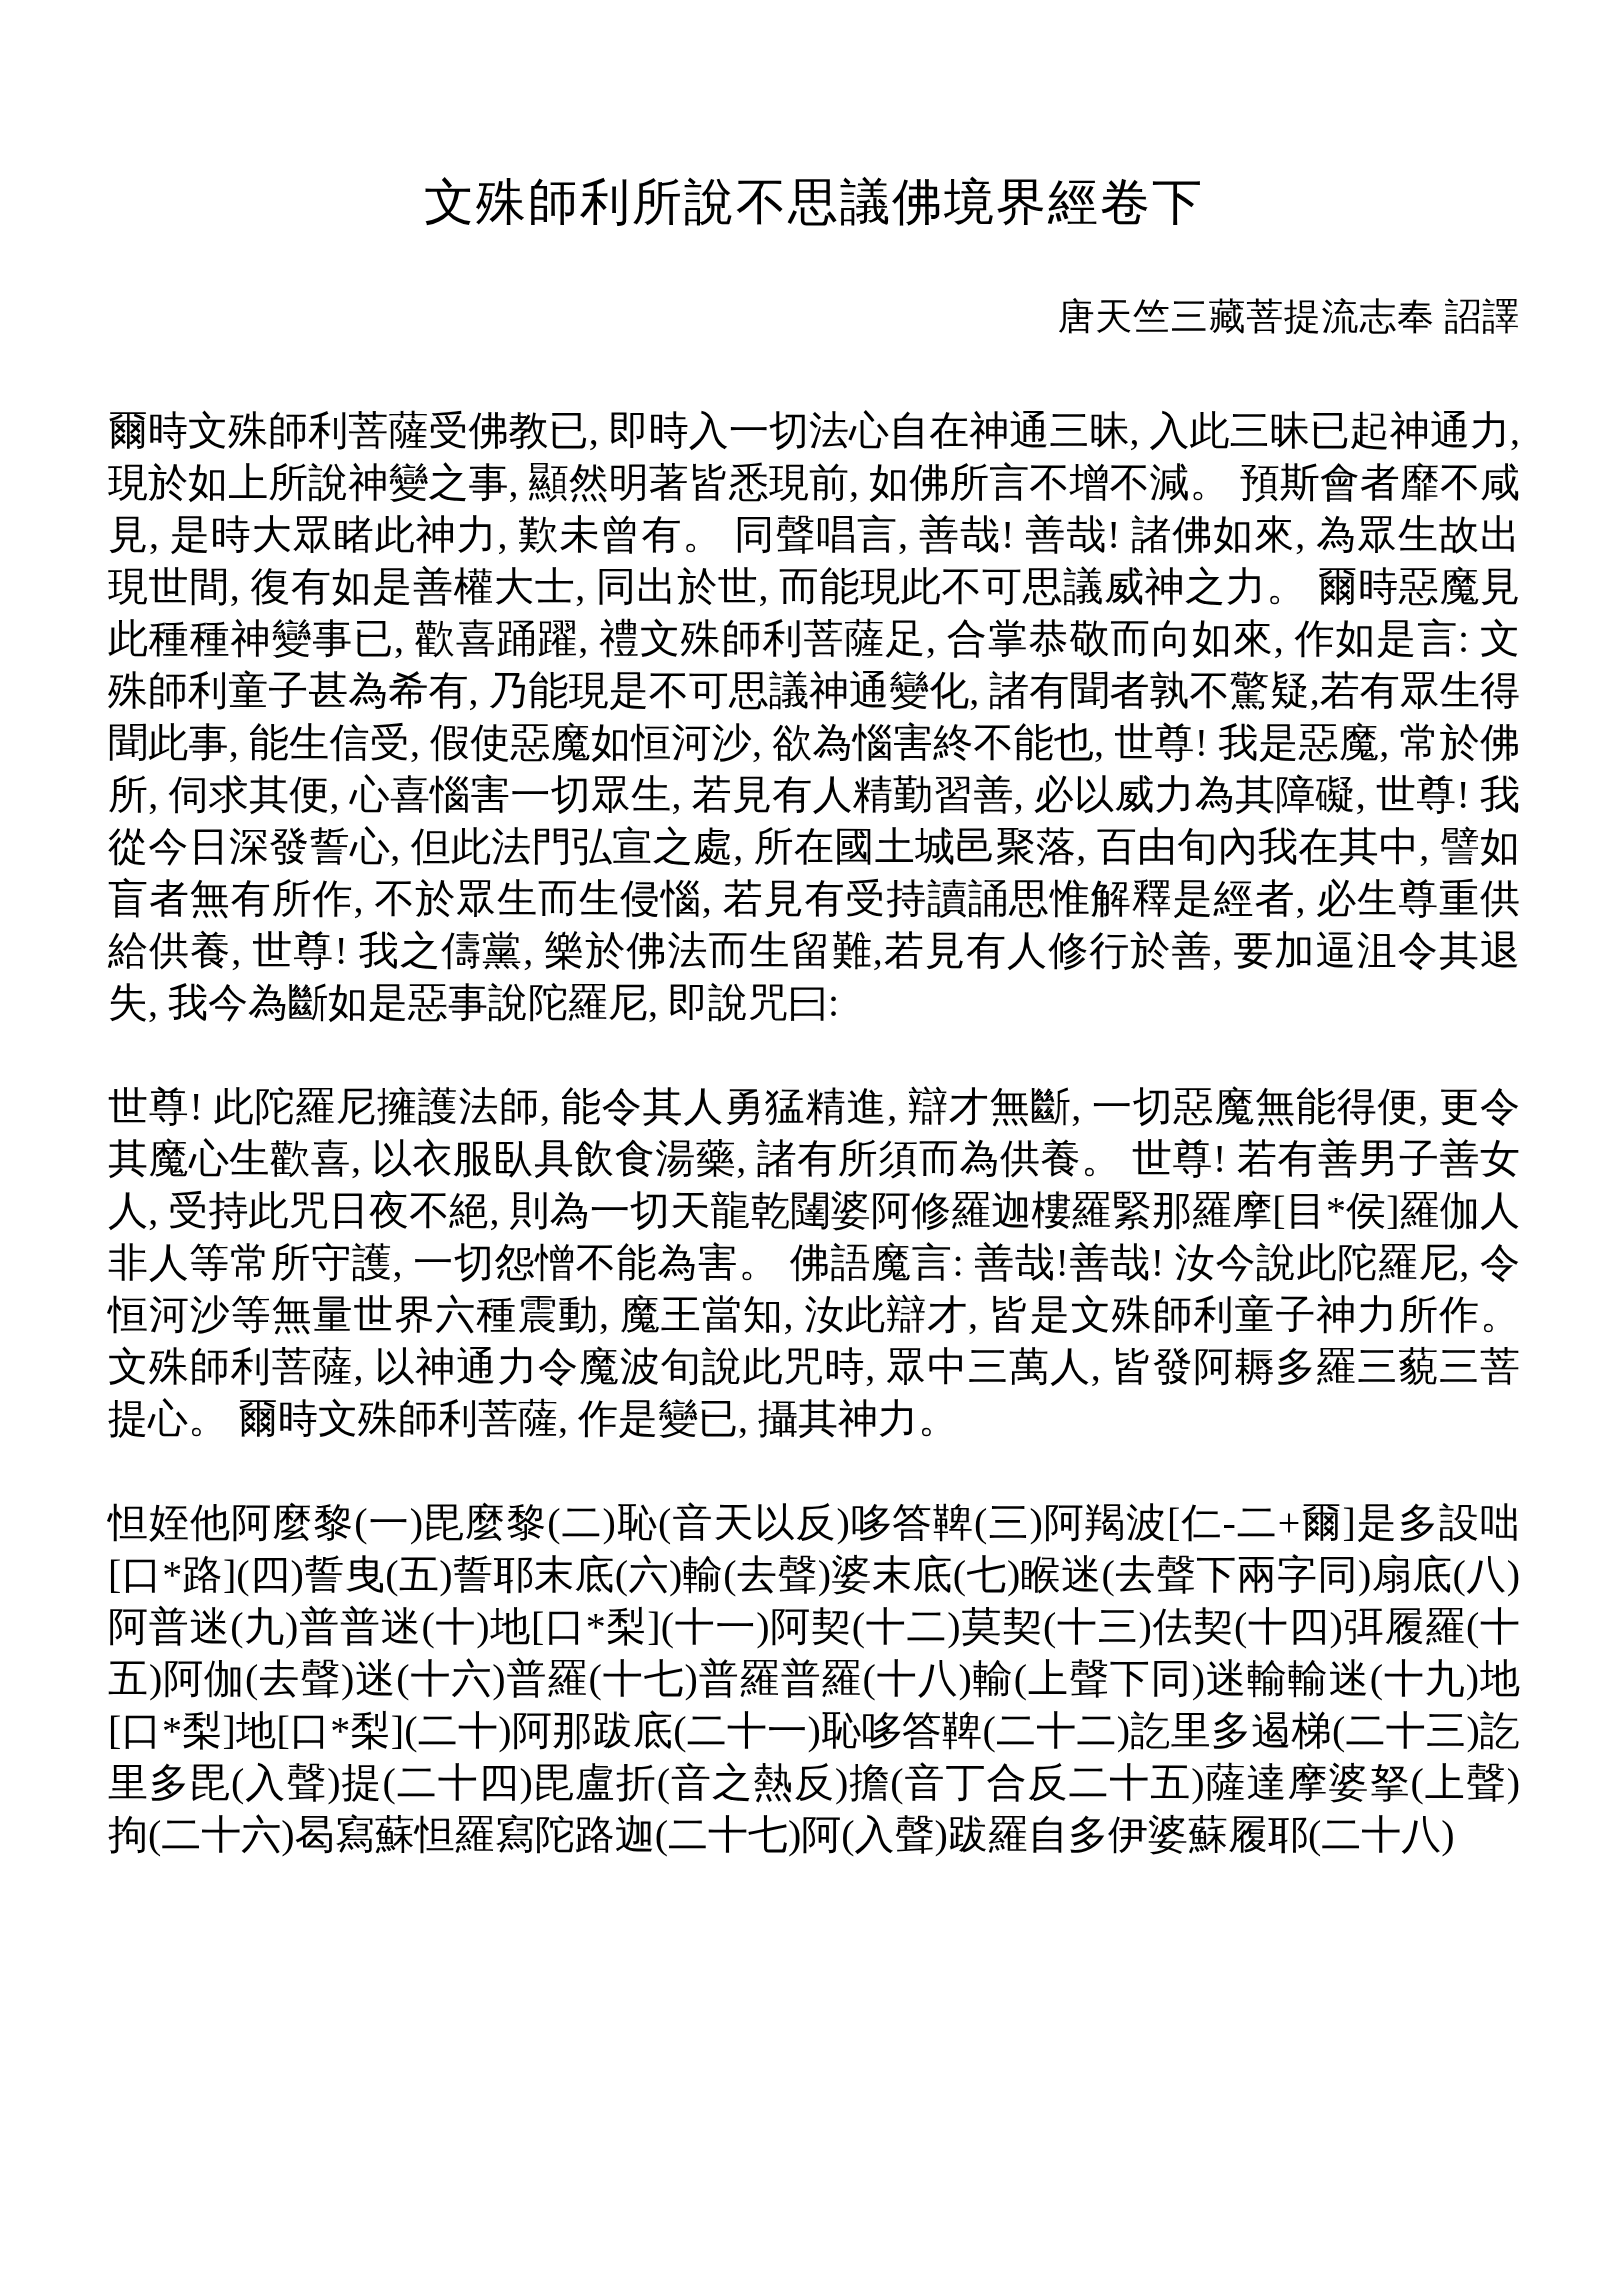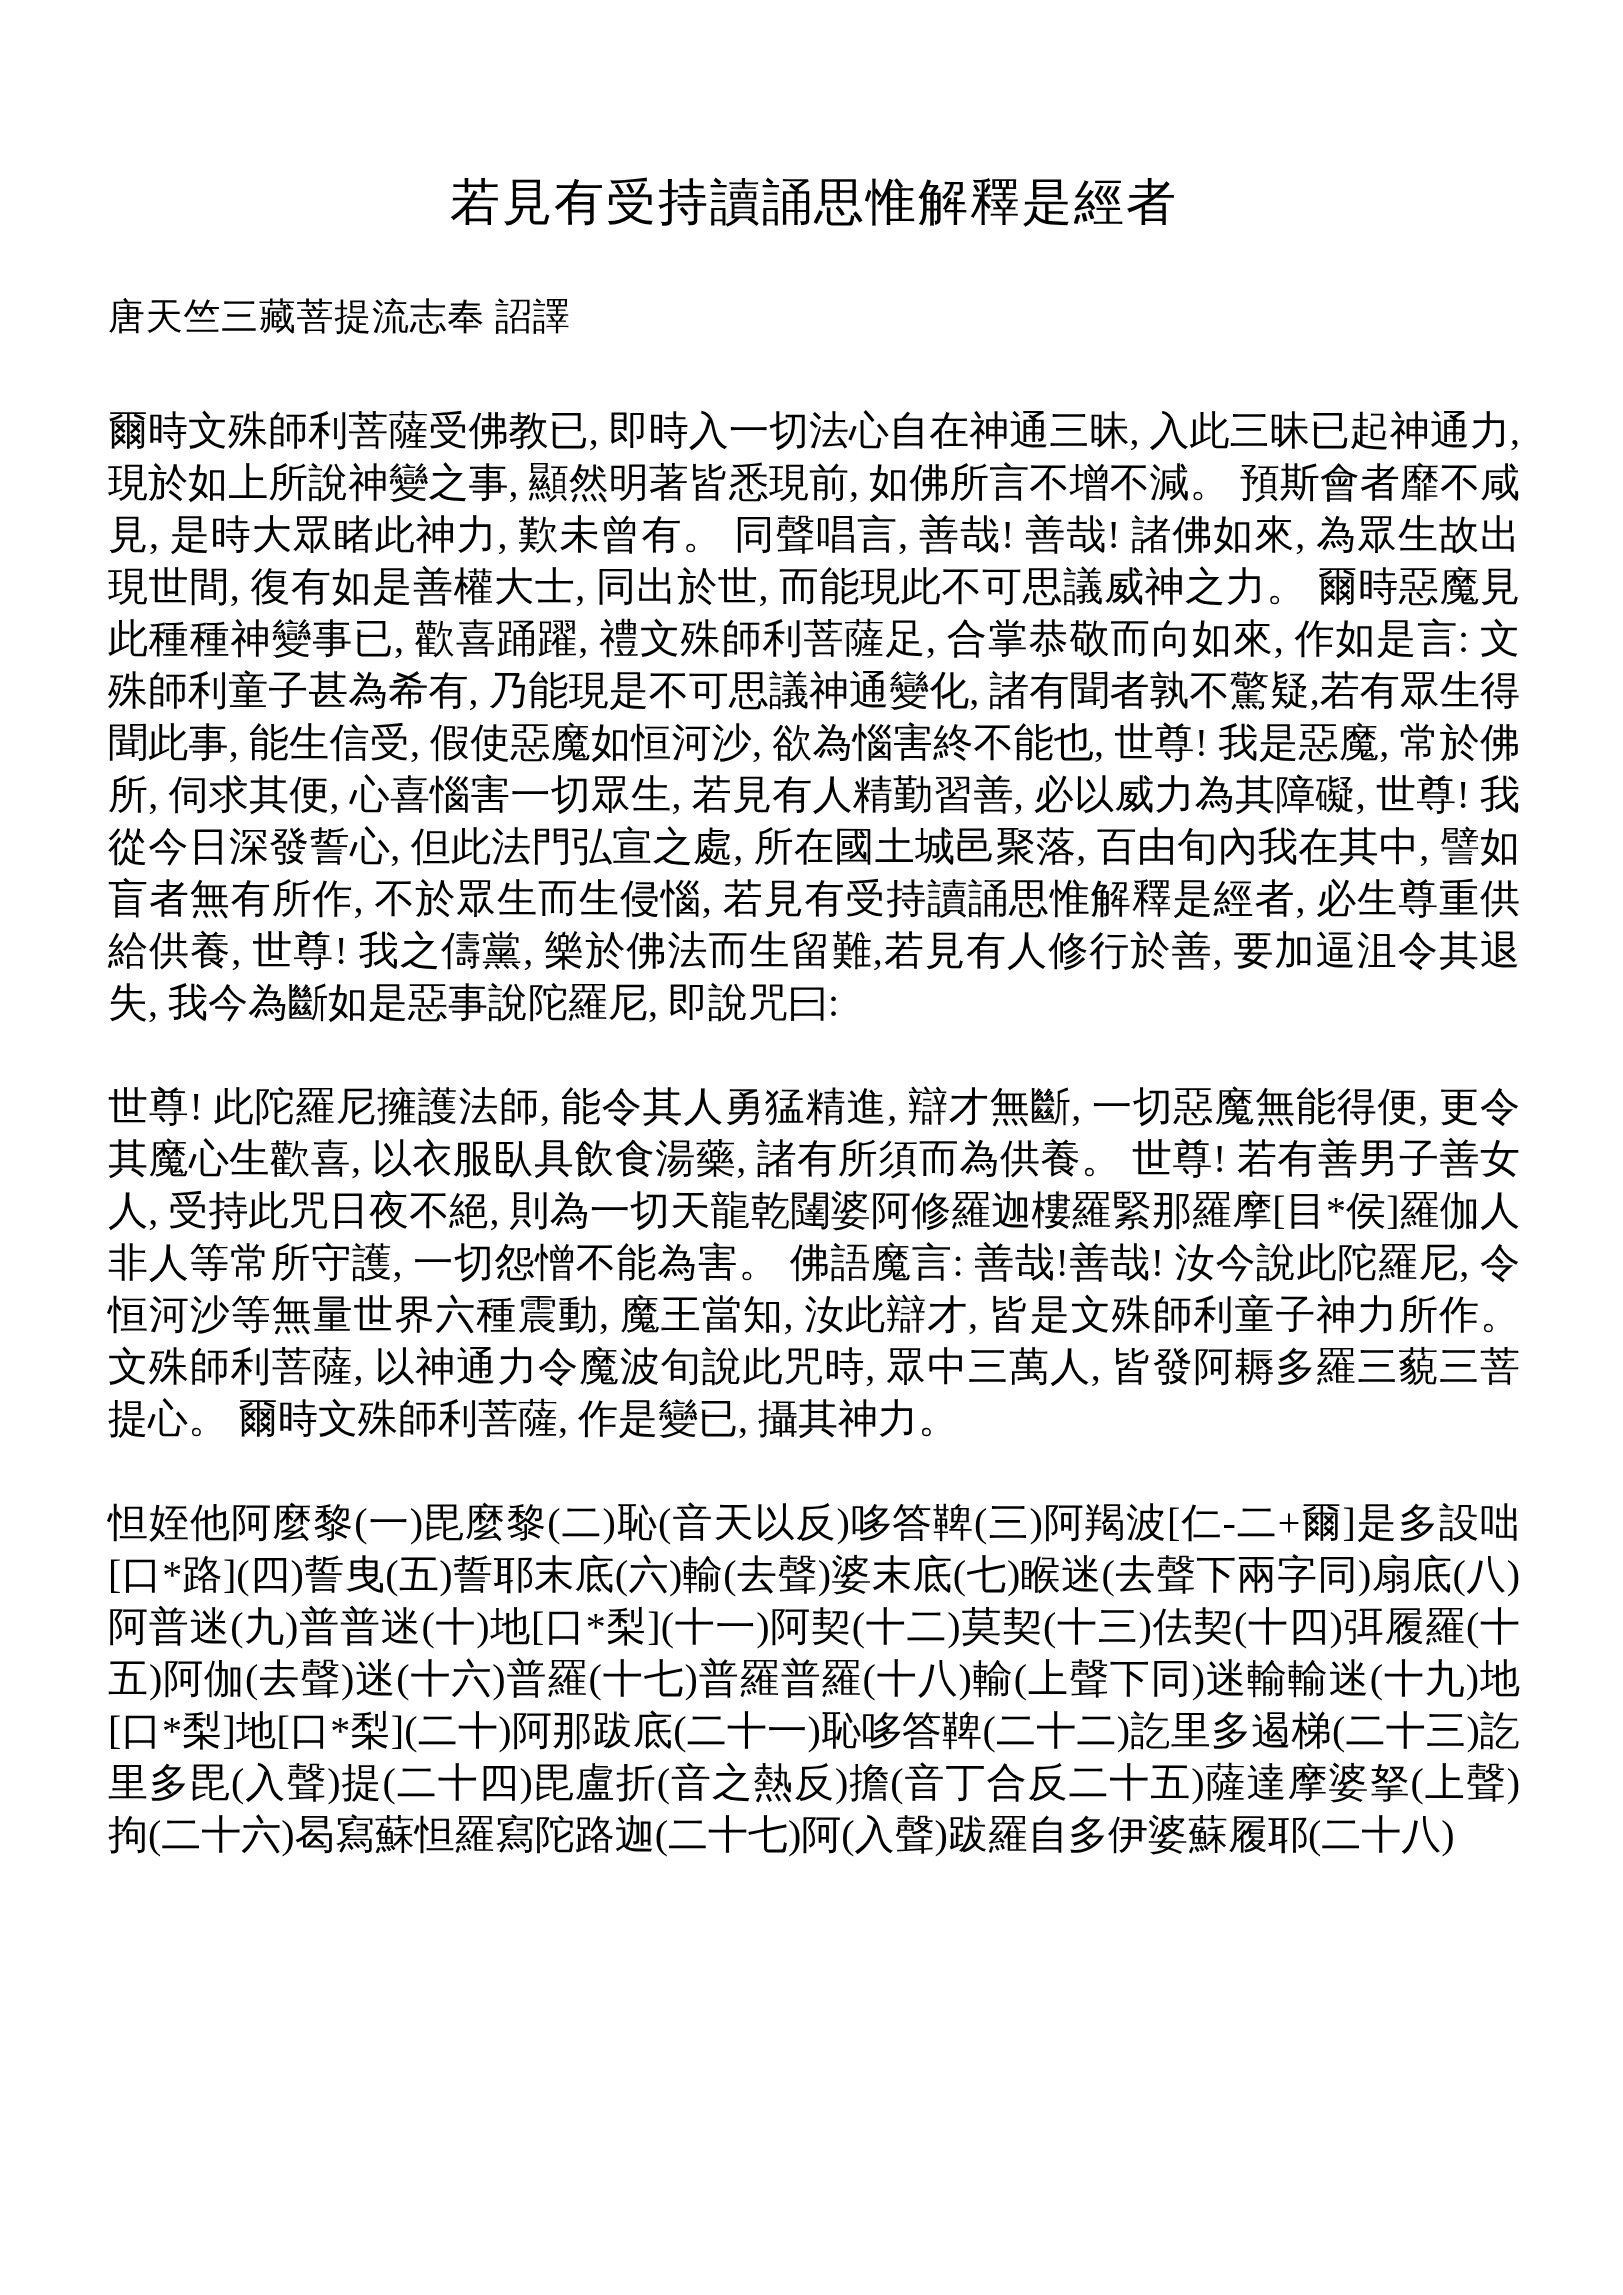--- a/index.html
+++ b/index.html
@@ -24,38 +24,38 @@
   .sutra-title {
     font-size: 50px;
     font-weight: normal;
     text-align: center;
     margin: 0 0 56px 0;
     letter-spacing: 2px;
     white-space: nowrap;
   }
   .translator {
     font-size: 37px;
-    text-align: left;
+    text-align: right;
     margin: 0 0 63px 0;
     letter-spacing: 0.7px;
   }
   p.body-para {
     font-size: 40px;
     line-height: 52px;
     text-align: justify;
     text-justify: inter-ideograph;
     margin: 0 0 52px 0;
     word-break: break-all;
   }
 </style>
 </head>
 <body>
 
 <div class="page">
-  <h1 class="sutra-title">若見有受持讀誦思惟解釋是經者</h1>
+  <h1 class="sutra-title">文殊師利所說不思議佛境界經卷下</h1>
 
   <div class="translator">唐天竺三藏菩提流志奉 詔譯</div>
 
   <p class="body-para">爾時文殊師利菩薩受佛教已, 即時入一切法心自在神通三昧, 入此三昧已起神通力, 現於如上所說神變之事, 顯然明著皆悉現前, 如佛所言不增不減。 預斯會者靡不咸見, 是時大眾睹此神力, 歎未曾有。 同聲唱言, 善哉! 善哉! 諸佛如來, 為眾生故出現世間, 復有如是善權大士, 同出於世, 而能現此不可思議威神之力。 爾時惡魔見此種種神變事已, 歡喜踊躍, 禮文殊師利菩薩足, 合掌恭敬而向如來, 作如是言: 文殊師利童子甚為希有, 乃能現是不可思議神通變化, 諸有聞者孰不驚疑,若有眾生得聞此事, 能生信受, 假使惡魔如恒河沙, 欲為惱害終不能也, 世尊! 我是惡魔, 常於佛所, 伺求其便, 心喜惱害一切眾生, 若見有人精勤習善, 必以威力為其障礙, 世尊! 我從今日深發誓心, 但此法門弘宣之處, 所在國土城邑聚落, 百由旬內我在其中, 譬如盲者無有所作, 不於眾生而生侵惱, 若見有受持讀誦思惟解釋是經者, 必生尊重供給供養, 世尊! 我之儔黨, 樂於佛法而生留難,若見有人修行於善, 要加逼沮令其退失, 我今為斷如是惡事說陀羅尼, 即說咒曰:</p>
 
   <p class="body-para">世尊! 此陀羅尼擁護法師, 能令其人勇猛精進, 辯才無斷, 一切惡魔無能得便, 更令其魔心生歡喜, 以衣服臥具飲食湯藥, 諸有所須而為供養。 世尊! 若有善男子善女人, 受持此咒日夜不絕, 則為一切天龍乾闥婆阿修羅迦樓羅緊那羅摩[目*侯]羅伽人非人等常所守護, 一切怨憎不能為害。 佛語魔言: 善哉!善哉! 汝今說此陀羅尼, 令恒河沙等無量世界六種震動, 魔王當知, 汝此辯才, 皆是文殊師利童子神力所作。 文殊師利菩薩, 以神通力令魔波旬說此咒時, 眾中三萬人, 皆發阿耨多羅三藐三菩提心。 爾時文殊師利菩薩, 作是變已, 攝其神力。</p>
 
   <p class="body-para">怛姪他阿麼黎(一)毘麼黎(二)恥(音天以反)哆答鞞(三)阿羯波[仁-二+爾]是多設咄[口*路](四)誓曳(五)誓耶末底(六)輸(去聲)婆末底(七)睺迷(去聲下兩字同)扇底(八)阿普迷(九)普普迷(十)地[口*梨](十一)阿契(十二)莫契(十三)佉契(十四)弭履羅(十五)阿伽(去聲)迷(十六)普羅(十七)普羅普羅(十八)輸(上聲下同)迷輸輸迷(十九)地[口*梨]地[口*梨](二十)阿那跋底(二十一)恥哆答鞞(二十二)訖里多遏梯(二十三)訖里多毘(入聲)提(二十四)毘盧折(音之熱反)擔(音丁合反二十五)薩達摩婆拏(上聲)拘(二十六)曷寫蘇怛羅寫陀路迦(二十七)阿(入聲)跋羅自多伊婆蘇履耶(二十八)</p>
 </div>
 

